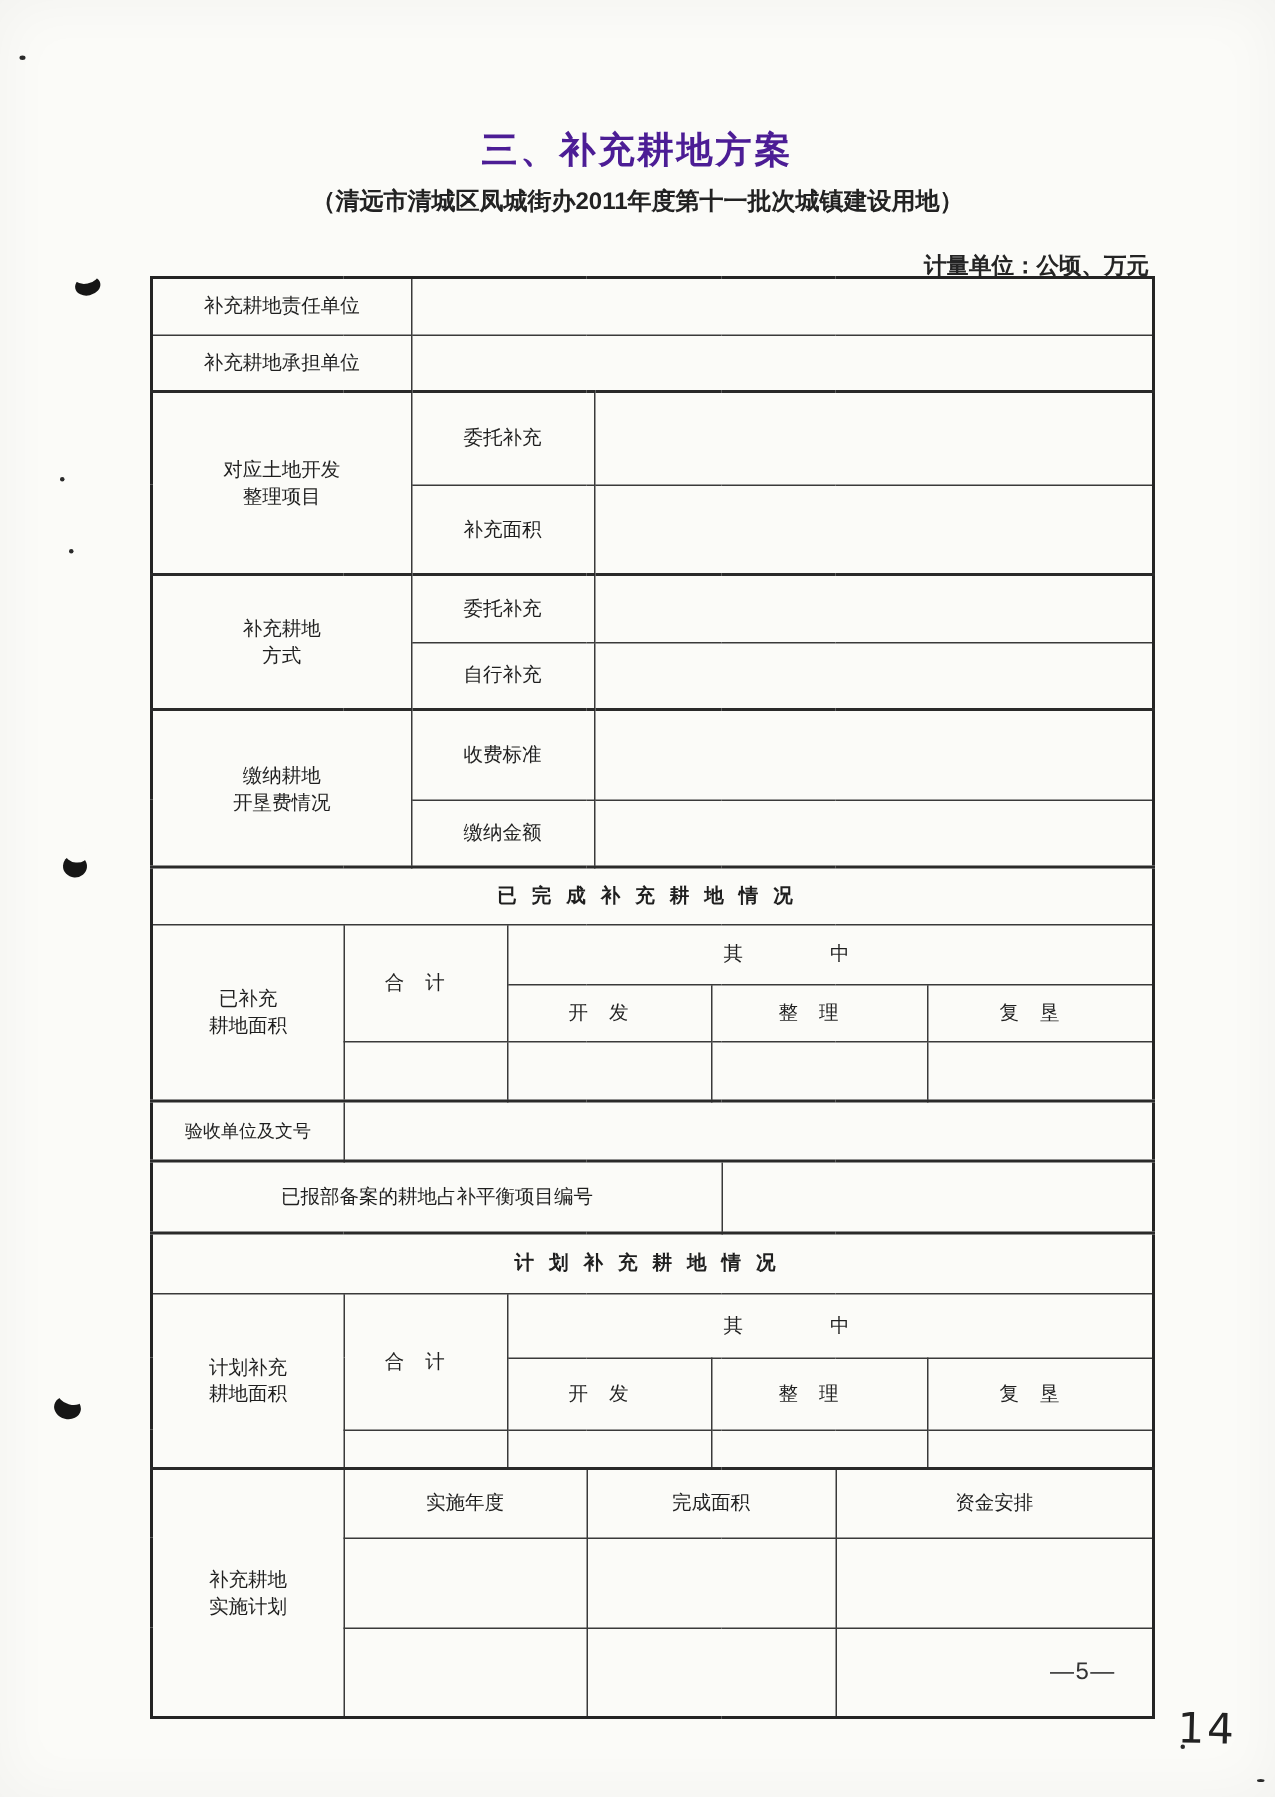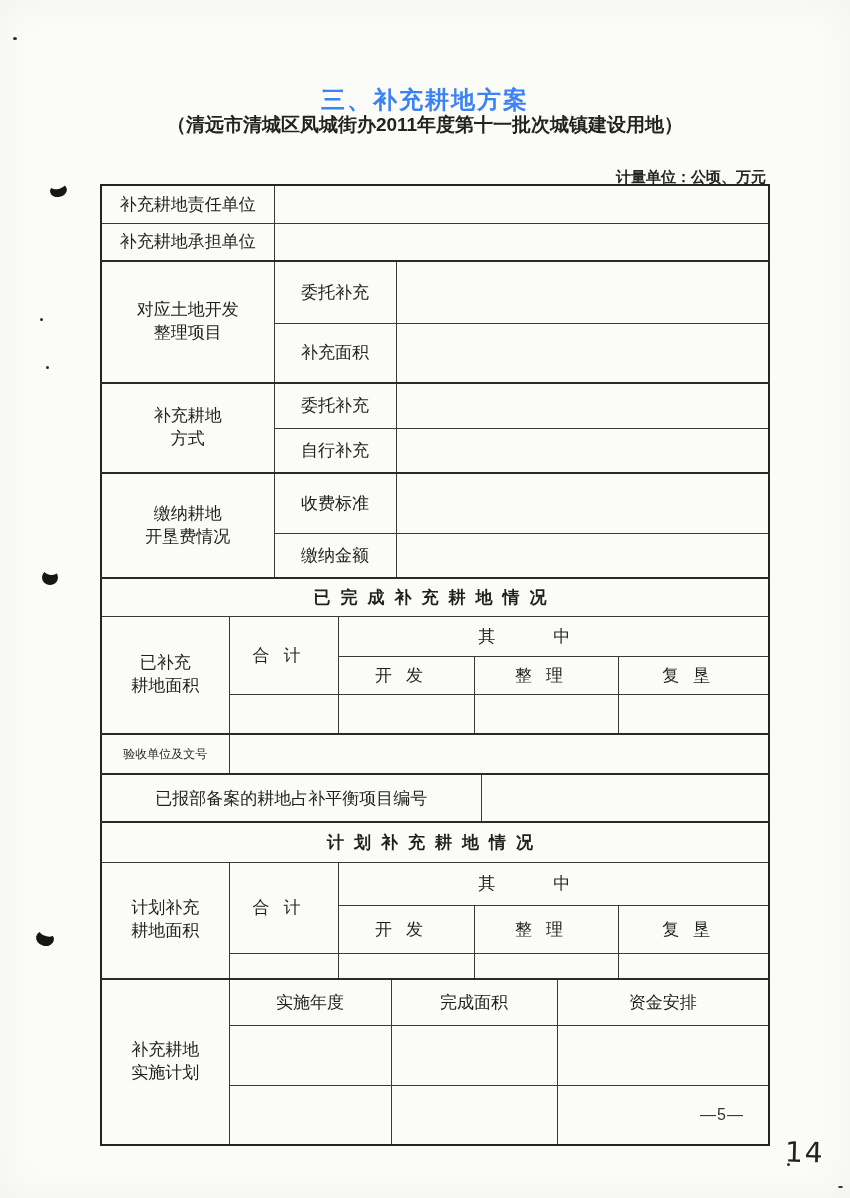--- a/index.html
+++ b/index.html
@@ -11,38 +11,38 @@
   }
   .page{
     position:relative;width:850px;height:1198px;overflow:hidden;
     background:#fbfbf8;
     box-shadow:inset 0 0 40px rgba(0,0,0,0.04);
     color:#1f1f1f;
   }
   .title{
     position:absolute;top:84px;left:0;width:100%;
     text-align:center;font-size:24px;font-weight:bold;
-    letter-spacing:2px;color:#3b82f6;margin:0;
+    letter-spacing:2px;color:#4c1d95;margin:0;
   }
   .subtitle{
-    position:absolute;top:112px;left:0;width:100%;
-    text-align:center;font-size:19px;font-weight:bold;color:#222;
+    position:absolute;top:124px;left:0;width:100%;
+    text-align:center;font-size:16px;font-weight:bold;color:#222;
   }
   .unit-note{
     position:absolute;top:156px;right:84px;
     font-size:15px;font-weight:bold;color:#242424;margin-top:12px;
   }
   table.form{
     position:absolute;left:100px;top:184px;
     width:668px;border-collapse:collapse;table-layout:fixed;
     border:2px solid #242424;
   }
   table.form td{
     border:1px solid #3a3a3a;
-    font-size:17px;color:#1f1f1f;
+    font-size:13px;color:#1f1f1f;
     text-align:center;vertical-align:middle;
     padding:0;overflow:hidden;
   }
   tr.thick td{border-top-width:2px;border-top-color:#2a2a2a;}
   .lbl{font-weight:500;}
   .two-line div{line-height:1.35;}
   .sec-head{font-weight:700;letter-spacing:10px;padding-left:10px;}
   .ls14{letter-spacing:14px;padding-left:10px;}
   .ls55{letter-spacing:58px;padding-left:30px;}
   .r26{height:26px}.r38{height:38px}.r40{height:40px}.r43{height:43px}

